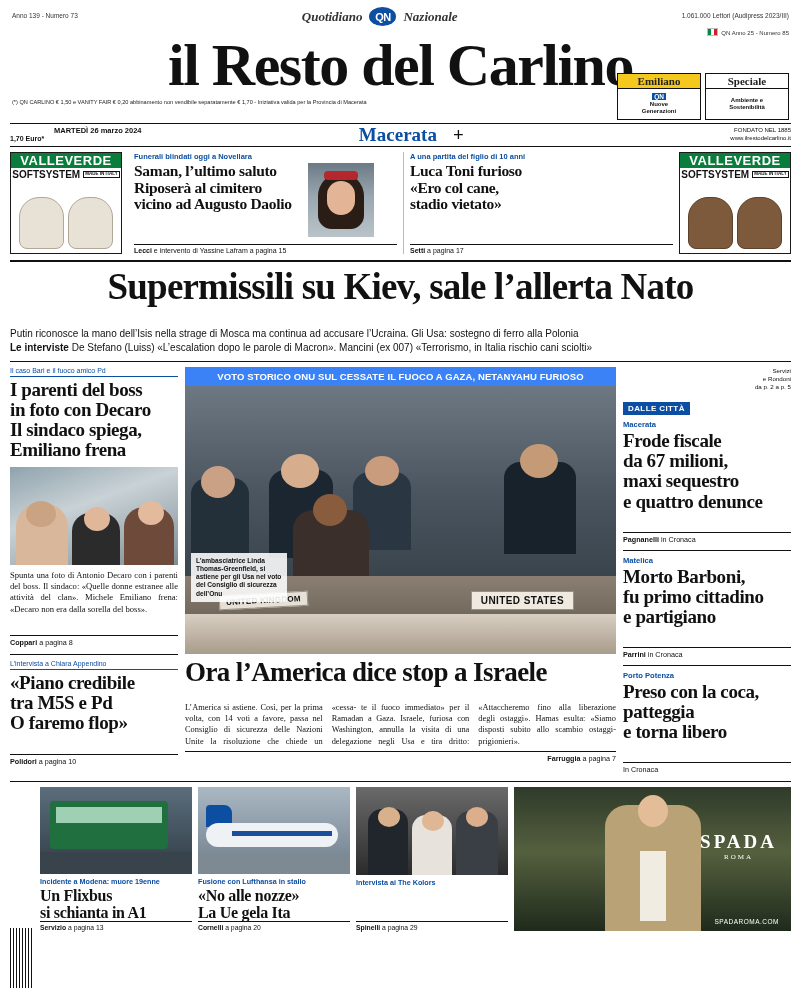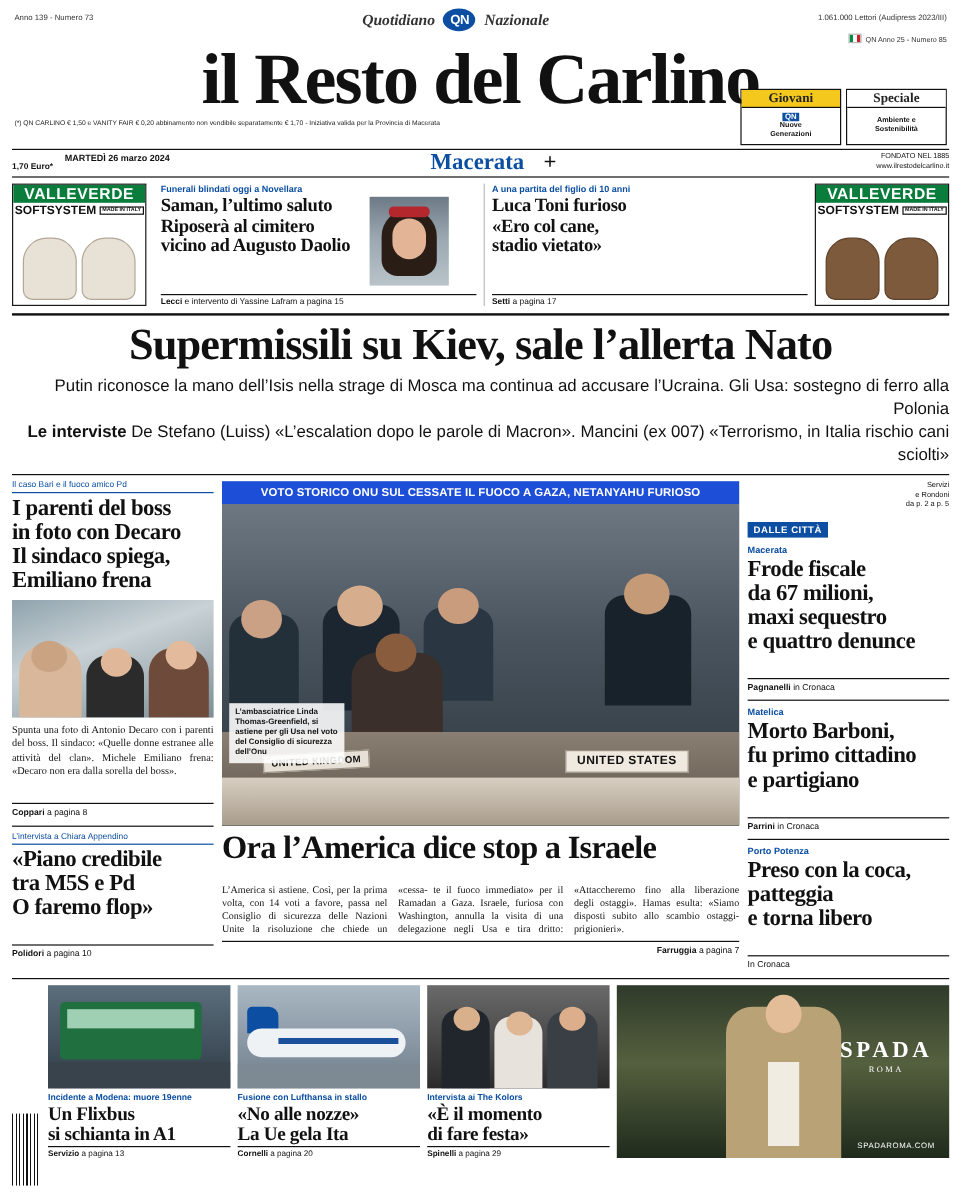--- a/index.html
+++ b/index.html
@@ -181,23 +181,23 @@
   .mainhead {
     border-top: 2px solid #111; margin-top: 6px; padding-top: 6px;
   }
   .mainhead h1 {
     margin: 0; text-align: center;
     font-family: "Liberation Serif", serif;
     font-weight: bold; font-size: 37px; line-height: 1.0;
     letter-spacing: -0.8px;
   }
   .mainhead p.sub {
-    margin: 6px 0 0 0; text-align: right;
-    font-family: "Liberation Sans", sans-serif;
-    font-size: 14px; line-height: 1.35;
+    margin: 22px 0 0 0; text-align: left;
+    font-family: "Liberation Sans", sans-serif;
+    font-size: 10px; line-height: 1.35;
   }
   .mainhead p.sub b { font-weight: bold; }
   
   .grid {
     display: flex; gap: 7px; margin-top: 7px;
     border-top: 1.5px solid #111; padding-top: 5px;
   }
   .col-left { width: 168px; }
   .col-mid { flex: 1; }
   .col-right { width: 168px; }
@@ -228,21 +228,21 @@
     margin: 5px 0 12px 0;
   }
   .byline2 {
     font-family: "Liberation Sans", sans-serif; font-size: 7.2px;
     border-top: 0.8px solid #111; margin-top: 20px; padding-top: 2px;
   }
   .divider { border-top: 1.5px solid #111; margin: 7px 0 5px 0; }
   .divider-thin { border-top: 0.8px solid #111; margin: 6px 0 5px 0; }
   
   .banner-blue {
-    background: #1d4ed8; color: #fff; text-align: center;
+    background: #3b82f6; color: #fff; text-align: center;
     font-family: "Liberation Sans", sans-serif;
     font-weight: bold; font-size: 9.5px; letter-spacing: 0.1px;
     padding: 4px 18px; text-transform: uppercase;
   }
   .mainphoto {
     position: relative; width: 100%; height: 268px; overflow: hidden;
     background: linear-gradient(180deg,#5f6a74 0%, #39444e 55%, #1d252c 100%);
   }
   .mp-wall { position:absolute; inset:0; background:
      linear-gradient(180deg,#6d7882 0%, #4a555f 40%, #2b343c 100%); }
@@ -359,21 +359,21 @@
     <div style="visibility:hidden">.</div>
     <div><span class="flag"></span><span>QN Anno 25 - Numero 85</span></div>
   </div>
 
   <div class="title">il Resto del Carlino</div>
 
   <div class="subrow">
     <div style="max-width:430px; padding-top:4px;">(*) QN CARLINO € 1,50 e VANITY FAIR € 0,20 abbinamento non vendibile separatamente € 1,70 - Iniziativa valida per la Provincia di Macerata</div>
     <div class="boxes">
       <div class="box">
-        <div class="box-head">Giovani</div>
+        <div class="box-head">Emiliano</div>
         <div class="box-body">
           <span class="qn-mini">QN</span>
           <span style="white-space:pre-line">Nuove
 Generazioni</span>
         </div>
       </div>
       <div class="box">
         <div class="box-head plain">Speciale</div>
         <div class="box-body">
           <span style="white-space:pre-line">Ambiente e
@@ -591,22 +591,20 @@
     <div class="bcell">
       <div class="bphoto b3">
         <div class="m1"></div>
           <div class="m1h"></div>
         <div class="m2"></div>
           <div class="m2h"></div>
         <div class="m3"></div>
           <div class="m3h"></div>
       </div>
       <div class="bkicker">Intervista ai The Kolors</div>
-      <h4 style="white-space:pre-line">«È il momento
-di fare festa»</h4>
       <div class="bbyline">
         <b>Spinelli</b><span> a pagina 29</span>
       </div>
     </div>
 
     <div class="ad-spada">
       <div class="man"></div>
         <div class="shirt"></div>
         <div class="manhead"></div>
       <div class="spada-logo">

